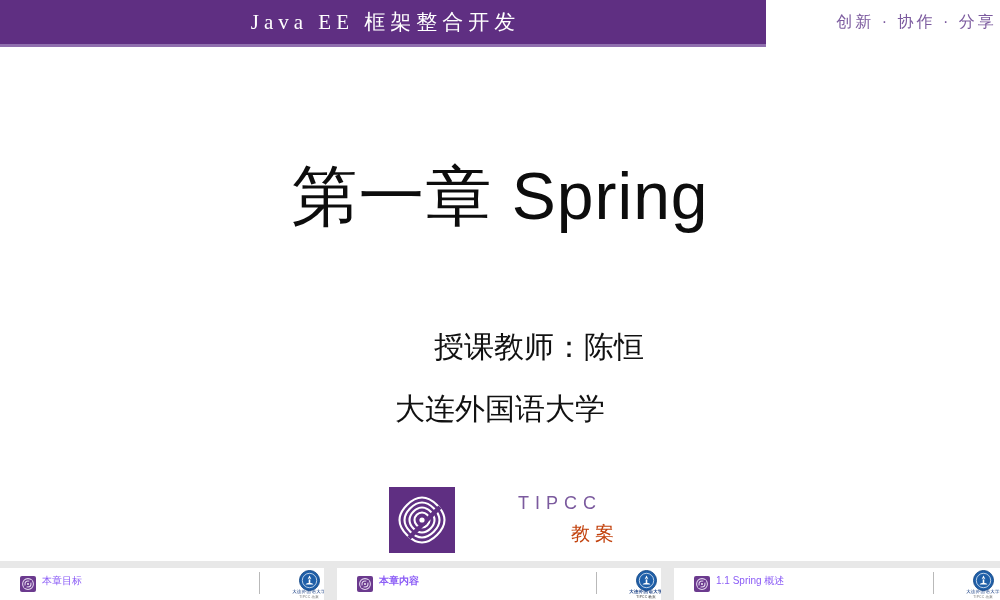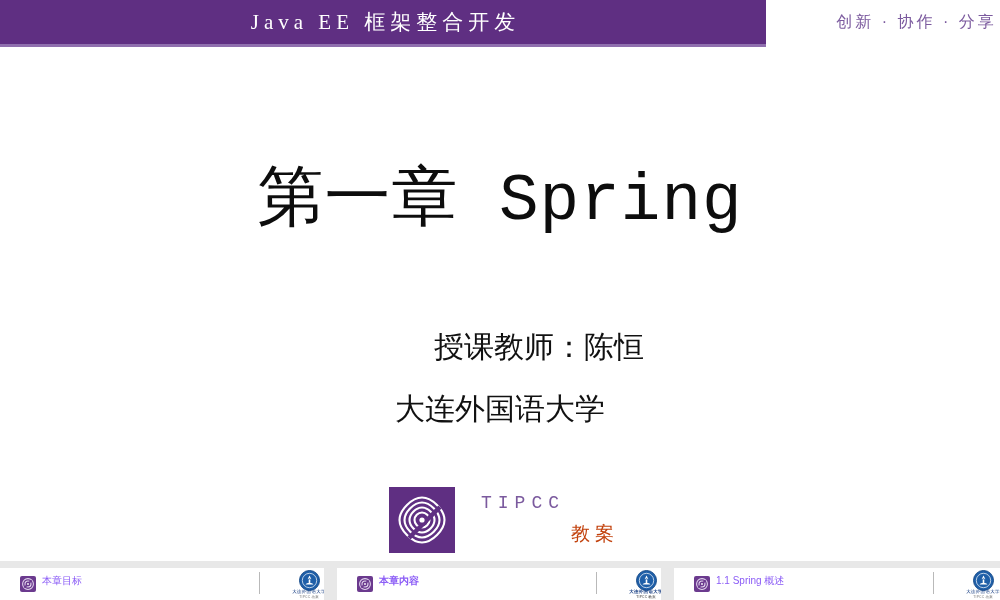--- a/index.html
+++ b/index.html
@@ -71,21 +71,20 @@
   }
 
   
   .slide-body {
     position: absolute;
     left: 0;
     top: 47px;
     width: 978px;
     height: 514px;
     background: #ffffff;
-    font-family: Liberation Mono, monospace;
   }
   .slide-title {
     position: absolute;
     left: 0;
     top: 105.0px;
     width: 1000px;
     text-align: center;
     font-size: 66px;
     color: #0d0d0d;
     white-space: nowrap;
@@ -133,23 +132,24 @@
   .logo-mark svg { display: block; }
   .logo-text {
     position: absolute;
     left: 82px;
     top: 0;
     width: 148px;
     height: 66px;
   }
   .logo-word {
     position: absolute;
-    left: 4px;
+    left: 12px;
     top: 6px;
     width: 148px;
+    text-align: center;
     font-size: 18px;
     letter-spacing: 6px;
     text-indent: 6px;
     color: #7B5A9E;
     white-space: nowrap;
   }
   .logo-cn {
     position: absolute;
     left: 0;
     top: 34px;

